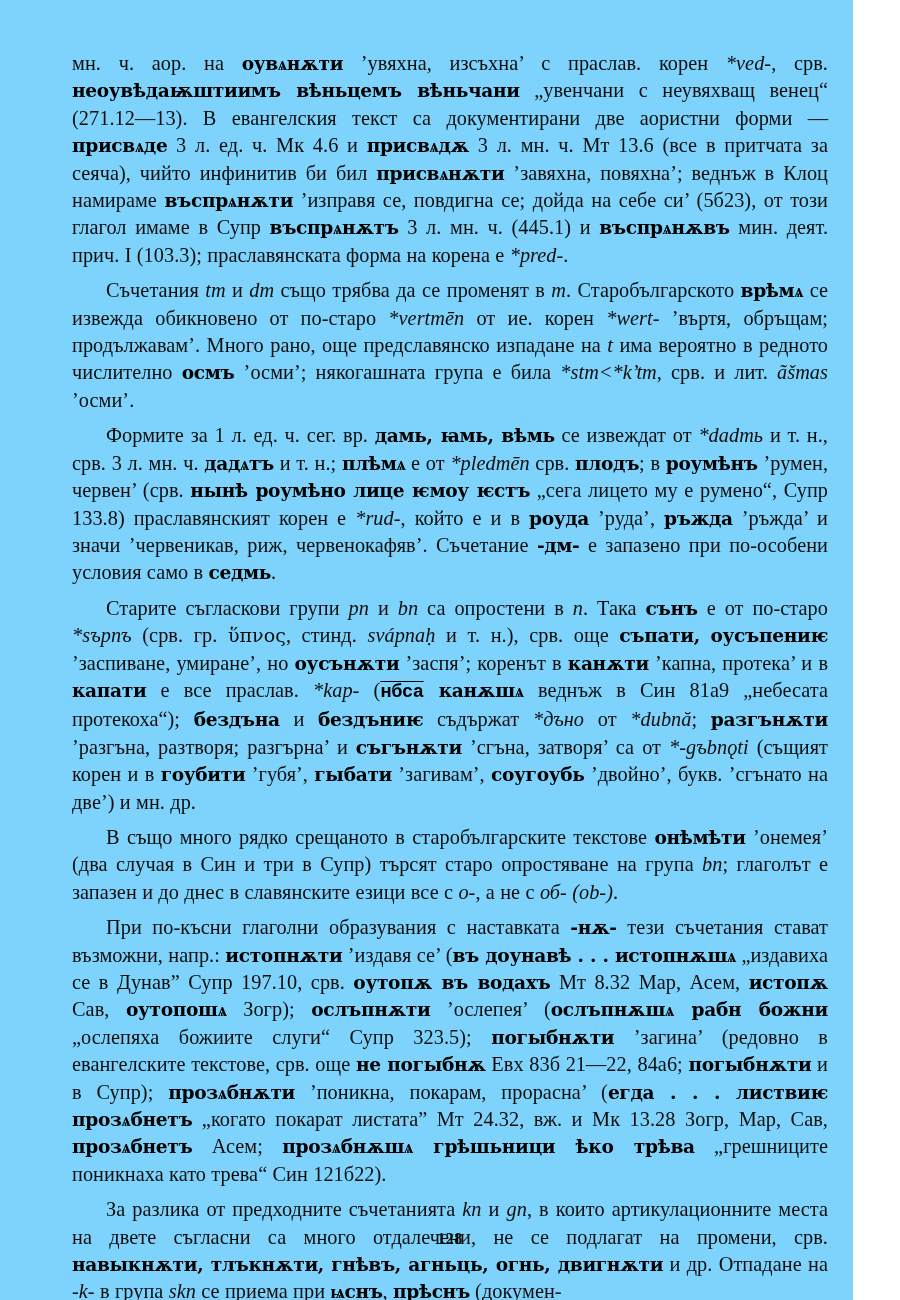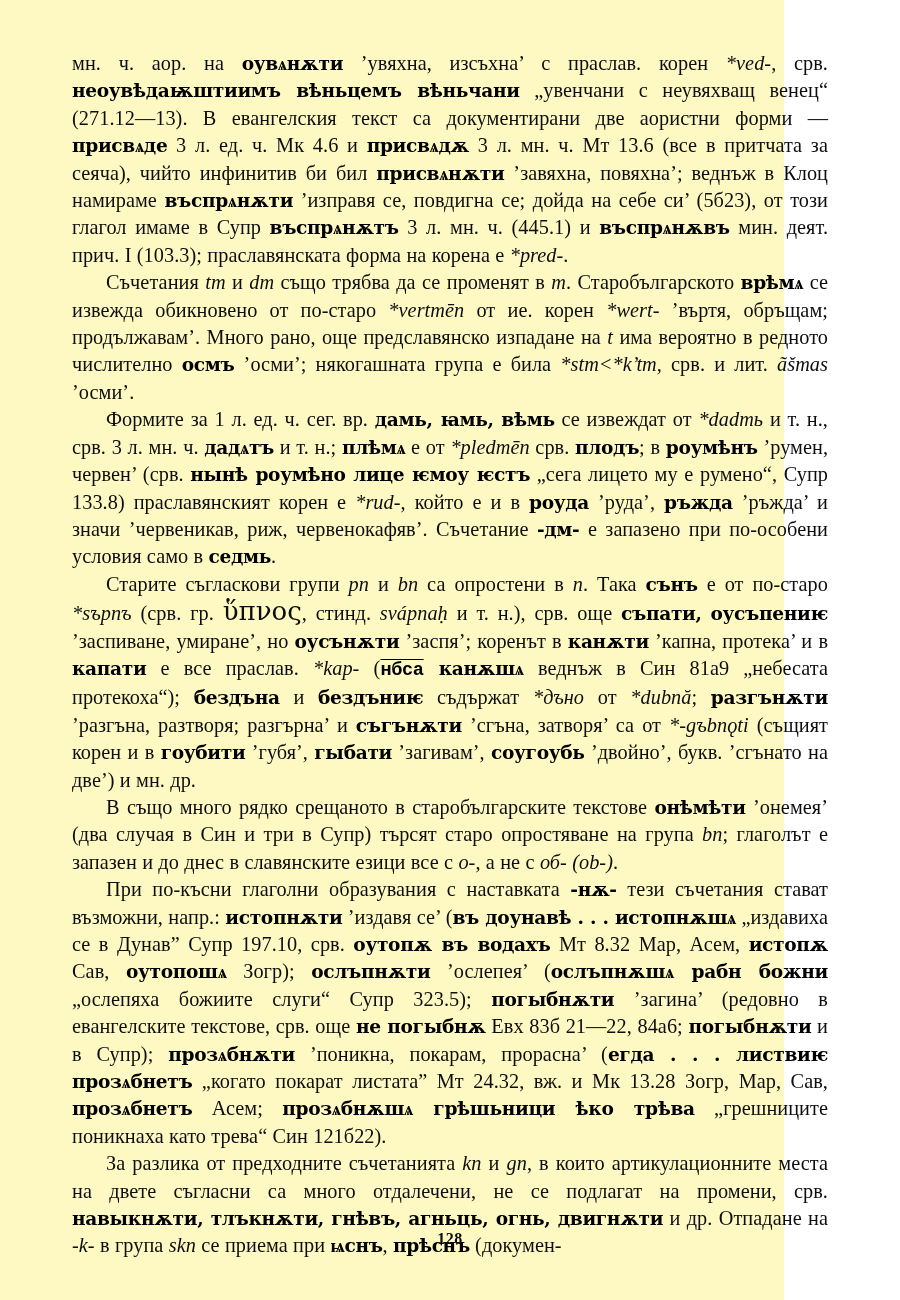--- a/index.html
+++ b/index.html
@@ -12,23 +12,23 @@
     height: 1300px;
     font-family: "Liberation Serif", "DejaVu Serif", serif;
     color: #111111;
     position: relative;
     overflow: hidden;
   }
 
   .page {
     position: absolute;
     left: 0; top: 0;
-    width: 784px;
+    width: 853px;
     height: 1300px;
-    background: #fef9c3;
+    background: #7dd3fc;
   }
 
   .text-column {
     position: absolute;
     left: 72px;
     top: 50px;
     width: 756px;
   }
 
   p.para {
@@ -38,20 +38,21 @@
     text-justify: inter-word;
     font-size: 20.3px;
     line-height: 27.4px;
     letter-spacing: 0.05px;
     word-spacing: 0.2px;
     color: #0d0d0d;
     -webkit-font-smoothing: none;
   }
   p.indent {
     text-indent: 34px;
+    margin-top: 8px;
   }
 
   
   .ocs {
     font-family: "DejaVu Serif", "Liberation Serif", serif;
     font-weight: bold;
     font-size: 18.6px;
     letter-spacing: -0.35px;
     color: #000000;
   }
@@ -63,21 +64,21 @@
   }
 
   
   .lat {
     font-style: italic;
     font-family: "Liberation Serif", "DejaVu Serif", serif;
     font-size: 20.3px;
   }
   .grk {
     font-family: "DejaVu Serif", "Liberation Serif", serif;
-    font-size: 26px;
+    font-size: 19px;
   }
 
   .folio {
     position: absolute;
     left: 0;
     top: 1230px;
     width: 900px;
     text-align: center;
     font-family: "Liberation Serif", "DejaVu Serif", serif;
     font-weight: bold;

